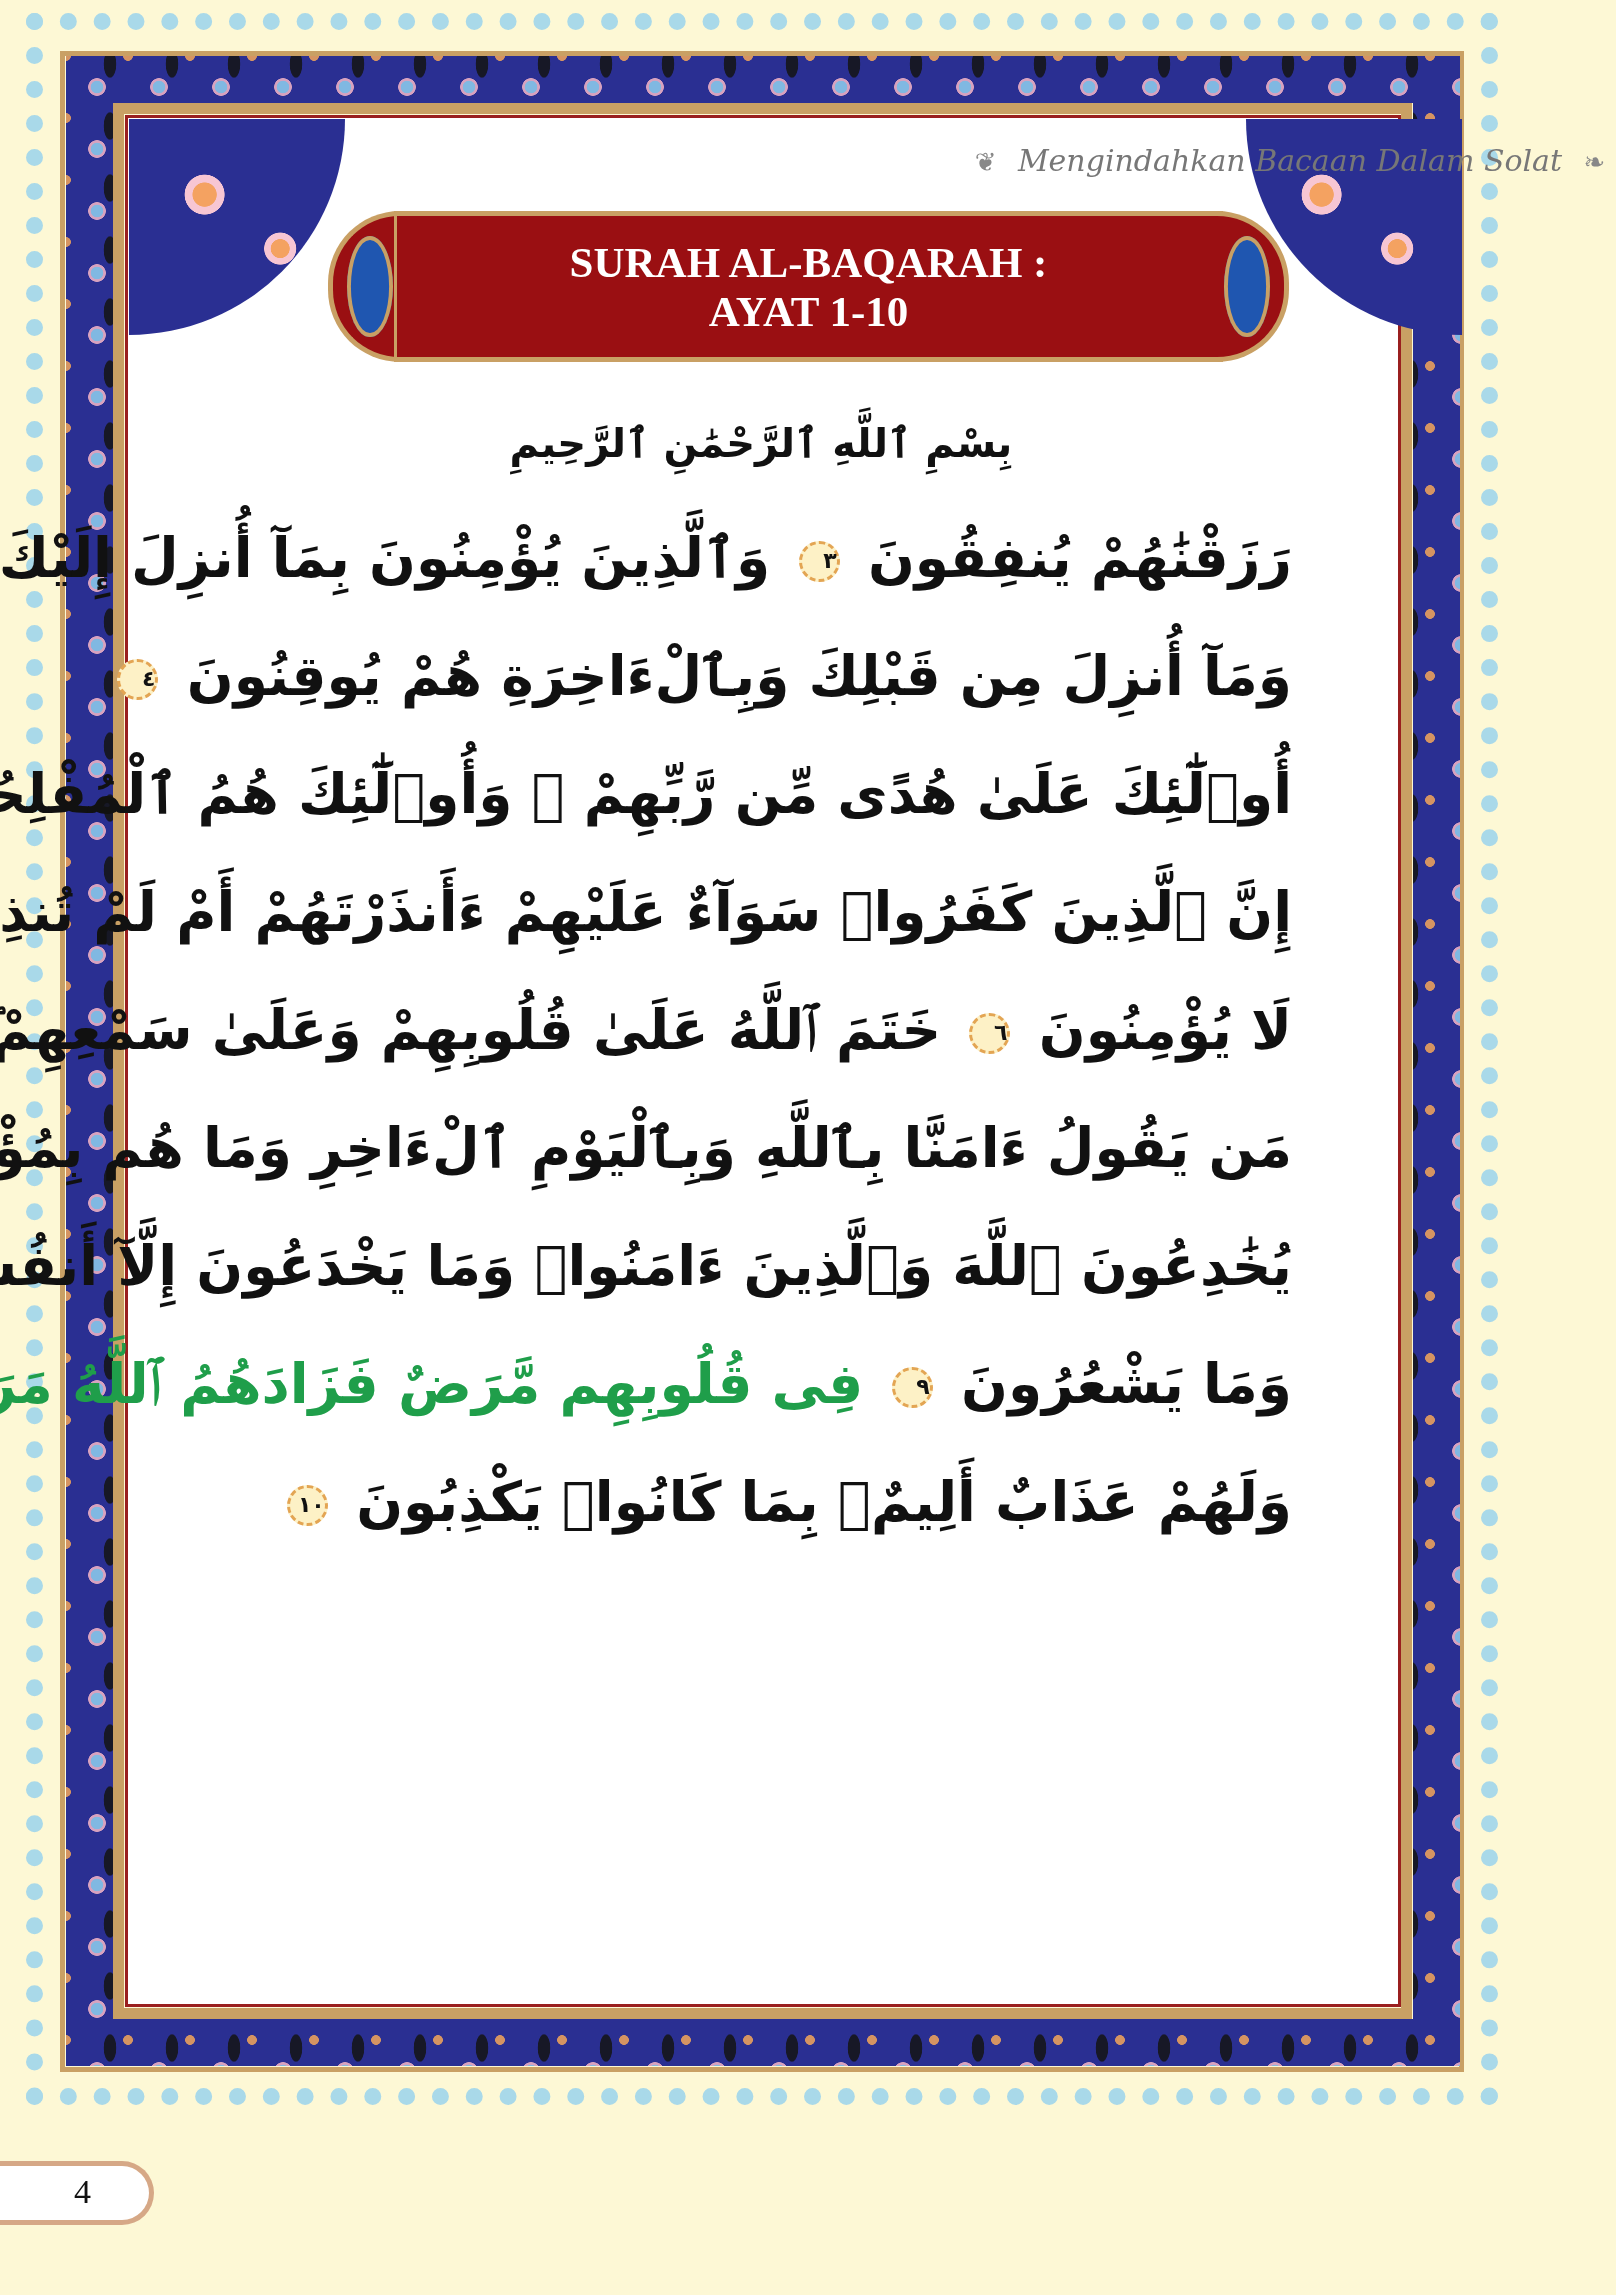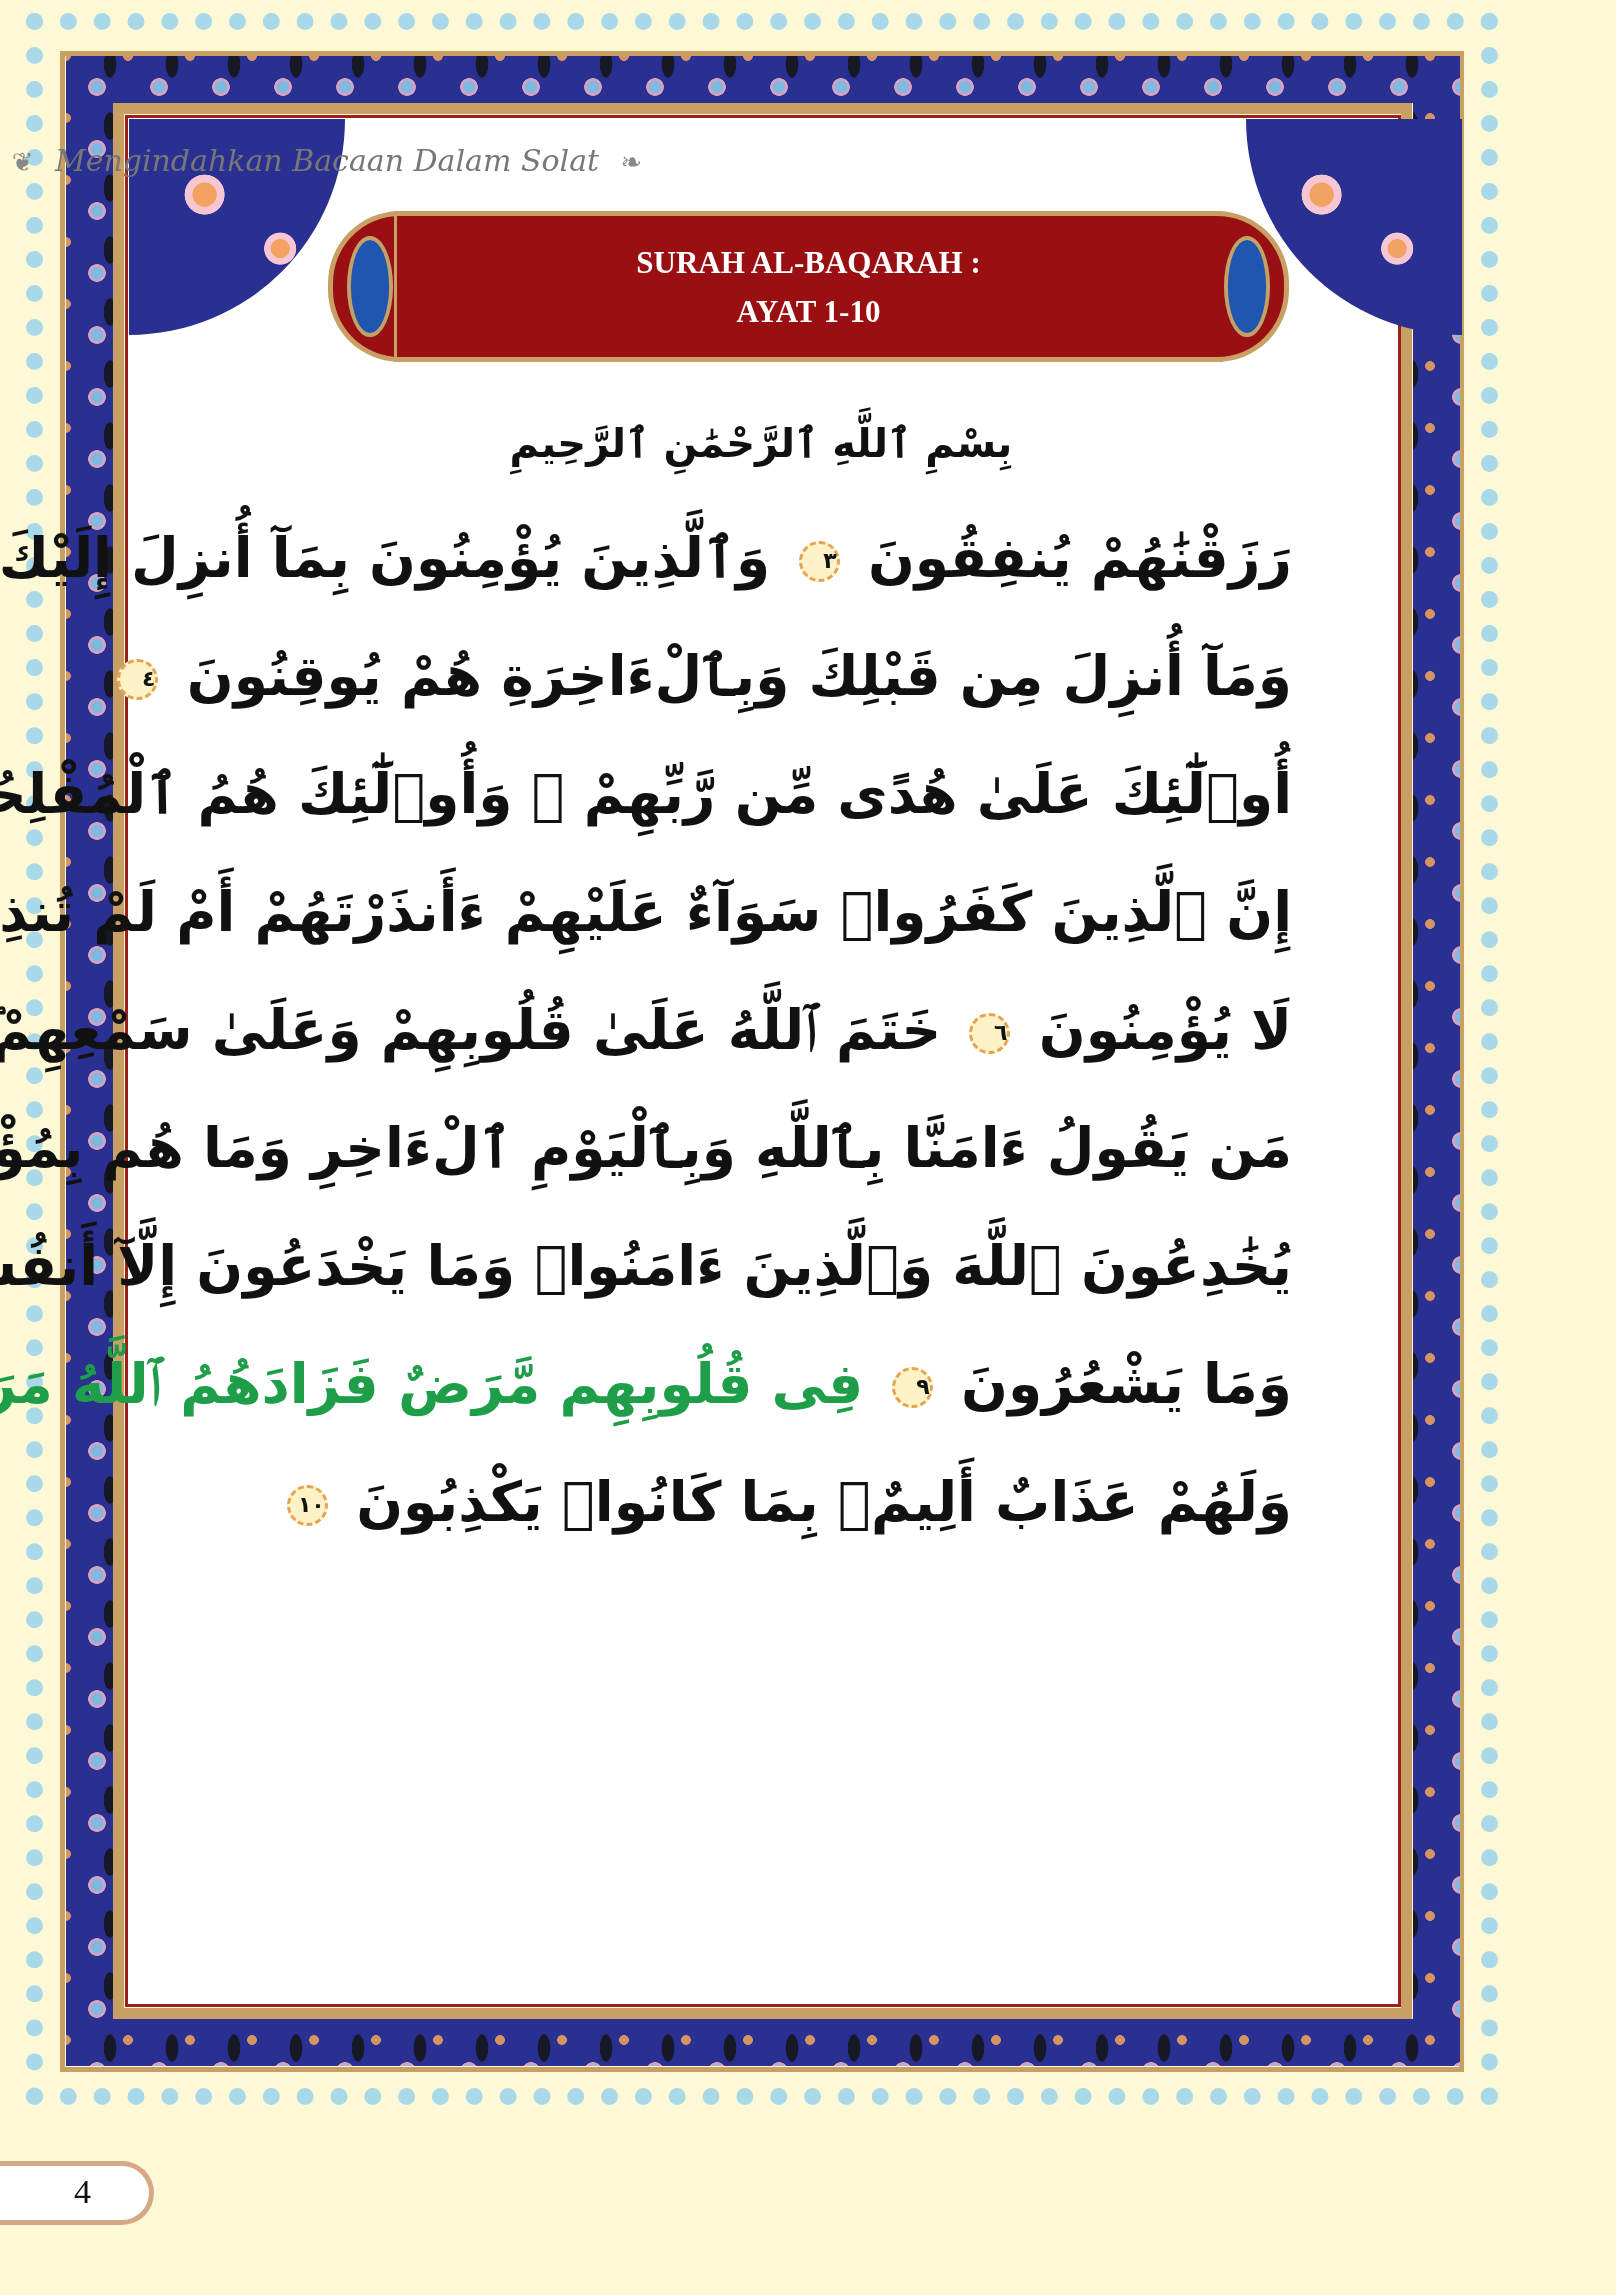--- a/index.html
+++ b/index.html
@@ -53,21 +53,21 @@
       background:
         radial-gradient(circle at 35% 35%, #f4a261 0 11.8px, #f7c6d3 12.5px 19.7px, transparent 20.3px),
         radial-gradient(circle at 70% 60%, #f4a261 0 9.2px, #f7c6d3 9.8px 15.7px, transparent 16.4px),
         #2a2f92;
     }
     .corner.tl { left:129px; top:119px; border-bottom-right-radius:100% 100%; }
     .corner.tr { right:155px; top:119px; border-bottom-left-radius:100% 100%; }
 
     
     .running-header {
-      position:absolute; left:0; top:143px; width:1617px; text-align:left;
+      position:absolute; left:0; top:143px; width:1617px; text-align:right;
       color:#777; font-style:italic; font-size:30px;
     }
     .running-header .orn { color:#888; font-style:normal; font-size:26px; margin:0 11.8px; }
 
     
     .banner {
       position:absolute; left:328px; top:211px; width:961px; height:151px;
     }
     .banner-cap {
       position:absolute; top:0; width:72px; height:151px;
@@ -81,21 +81,21 @@
       box-shadow: inset 0 0 0 3.9px #c9a064;
     }
     .banner-cap.left::after { left:14.4px; }
     .banner-cap.right::after { right:14.4px; }
     .banner-main {
       position:absolute; left:66px; right:66px; top:0; height:151px;
       background:#9a0f12; box-sizing:border-box;
       border-top:5.2px solid #c9a064; border-bottom:5.2px solid #c9a064;
       border-left:3.9px solid #c9a064; border-right:3.9px solid #c9a064;
       display:flex; flex-direction:column; justify-content:center; align-items:center;
-      color:#fff; font-weight:bold; font-size:31px; line-height:49px;
+      color:#fff; font-weight:bold; font-size:43px; line-height:49px;
       font-family:"Liberation Serif", serif;
     }
 
     
     .quran {
       position:absolute; left:230px; width:1062px; top:394px;
       direction:rtl; font-family:"DejaVu Sans", sans-serif; color:#111;
     }
     .basmala {
       text-align:center; font-size:40px; font-weight:bold; height:105px; line-height:98px;

